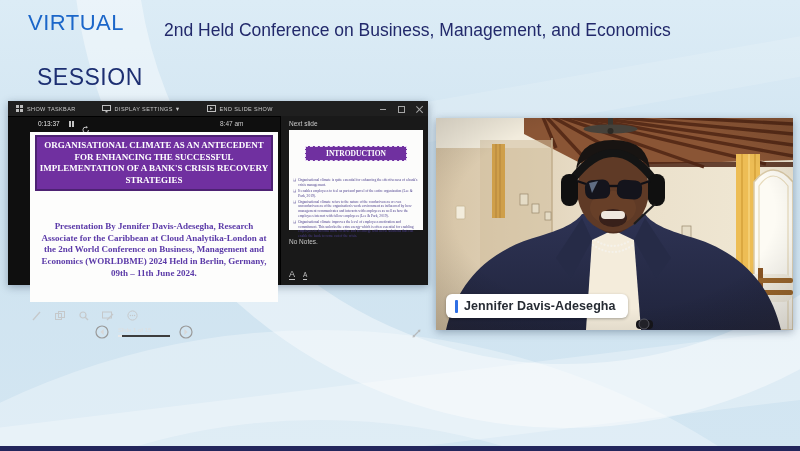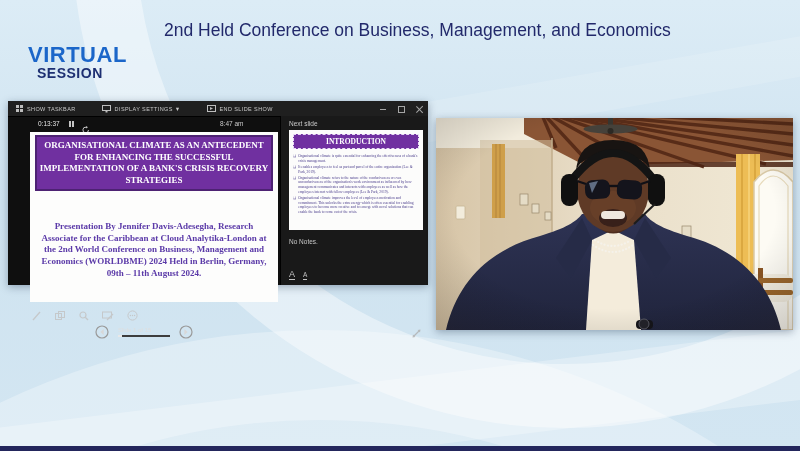--- a/index.html
+++ b/index.html
@@ -9,22 +9,22 @@
   
   .bg-arc{position:absolute;border-radius:50%;pointer-events:none;}
   .arc1{width:860px;height:860px;border:64px solid rgba(255,255,255,.42);right:-260px;top:-560px;}
   .arc2{width:1300px;height:1300px;border:90px solid rgba(255,255,255,.30);left:-420px;top:330px;}
   .streak{position:absolute;background:rgba(255,255,255,.28);pointer-events:none;}
   .s1{width:900px;height:70px;left:-60px;top:380px;transform:rotate(-7deg);}
   .s2{width:500px;height:40px;left:360px;top:70px;transform:rotate(-10deg);opacity:.5;}
 
   
   .logo{position:absolute;left:28px;top:12px;line-height:1.02;letter-spacing:.5px;}
-  .logo .l1{font-size:22px;font-weight:700;color:#1b66c9;margin-top:32px;}
-  .logo .l2{font-size:14px;font-weight:700;color:#1d2f72;margin-left:9px;}
+  .logo .l1{font-size:22px;font-weight:400;color:#1b66c9;}
+  .logo .l2{font-size:23px;font-weight:400;color:#1d2f72;margin-left:9px;margin-top:32px;}
   .conf-title{position:absolute;left:164px;top:20px;font-size:17.5px;color:#22296b;}
   .conf-title b{font-weight:400;}
 
   
   .ppt{position:absolute;left:8px;top:101px;width:420px;height:184px;background:#0f0f0f;
        box-shadow:0 2px 8px rgba(20,40,70,.35);color:#cfcfcf;}
   .ppt-toolbar{position:absolute;left:0;top:0;right:0;height:15px;background:#1f1f1f;
        display:flex;align-items:center;gap:26px;padding-left:8px;border-bottom:1px solid #000;}
   .tb-btn{display:flex;align-items:center;gap:4px;font-size:5.5px;letter-spacing:.4px;color:#c9c9c9;cursor:default;}
   .win-ctrls{position:absolute;right:5px;top:0;height:15px;display:flex;align-items:center;gap:10px;}
@@ -52,21 +52,21 @@
   .nav{position:absolute;left:0;top:224px;width:272px;display:flex;justify-content:center;gap:9px;align-items:center;}
   .counter-wrap{display:flex;flex-direction:column;gap:2px;align-items:flex-start;}
   .counter{font-size:6px;color:#dedede;}
   .progress{width:52px;height:2px;background:#3d3d3d;}
   .progress i{display:block;width:8%;height:2px;background:#e8e8e8;}
   .resize-handle{position:absolute;left:404px;top:228px;opacity:.8;}
 
   .panel{position:absolute;left:272px;top:15px;right:0;bottom:0;background:#191919;border-left:1px solid #000;}
   .next-label{position:absolute;left:8px;top:4px;font-size:6.5px;color:#c9c9c9;}
   .preview{position:absolute;left:8px;top:14px;width:134px;height:100px;background:#fcfcfb;}
-  .preview-banner{margin:4px;background:#7030a0;border:1px dashed #e9dcf5;color:#fff;text-align:center;
+  .preview-banner{margin:16px;background:#7030a0;border:1px dashed #e9dcf5;color:#fff;text-align:center;
        font-family:"Liberation Serif",serif;font-weight:700;font-size:7.5px;padding:2px 0;}
   .bullets{padding:1px 4px;}
   .bullet{display:flex;gap:2px;font-family:"Liberation Serif",serif;font-size:3.6px;line-height:1.3;
        color:#4a3d8c;margin-bottom:1.5px;text-align:left;}
   .bullet .mk{flex:0 0 auto;font-size:3.6px;color:#4a3d8c;}
   .no-notes{position:absolute;left:8px;top:122px;font-size:6.5px;color:#c6c6c6;}
   .font-btns{position:absolute;left:8px;bottom:5px;display:flex;gap:8px;align-items:baseline;color:#c2c2c2;}
   .fa1{font-size:9px;border-bottom:1px solid #c2c2c2;line-height:1;}
   .fa2{font-size:6.5px;border-bottom:1px solid #c2c2c2;line-height:1;}
 
@@ -141,21 +141,21 @@
     <div class="restart-btn">
       <svg width="8" height="8" viewBox="0 0 8 8">
           <path d="M6.5,4 A2.8,2.8 0 1 1 4,1.2" fill="none" stroke="#c4c4c4" stroke-width="1"></path>
           <polygon points="4,0 6,1.2 4,2.6" fill="#c4c4c4"></polygon>
         </svg>
     </div>
     <div class="clock">8:47 am</div>
 
     <div class="slide">
       <div class="slide-banner">ORGANISATIONAL CLIMATE AS AN ANTECEDENT FOR ENHANCING THE SUCCESSFUL IMPLEMENTATION OF A BANK'S CRISIS RECOVERY STRATEGIES</div>
-      <div class="slide-body">Presentation By Jennifer Davis-Adesegha, Research Associate for the Caribbean at Cloud Analytika-London at the 2nd World Conference on Business, Management and Economics (WORLDBME) 2024 Held in Berlin, Germany, 09th – 11th August 2024.</div>
+      <div class="slide-body">Presentation By Jennifer Davis-Adesegha, Research Associate for the Caribbean at Cloud Analytika-London at the 2nd World Conference on Business, Management and Economics (WORLDBME) 2024 Held in Berlin, Germany, 09th – 11th June 2024.</div>
     </div>
 
     <div class="tools">
       <div class="tool">
         <svg width="10" height="10" viewBox="0 0 10 10">
             <line x1="1" y1="9" x2="8" y2="1" stroke="#c4c4c4" stroke-width="1.4"></line>
           </svg>
       </div>
       <div class="tool">
         <svg width="11" height="10" viewBox="0 0 11 10">
@@ -336,16 +336,20 @@
         <line x1="219" y1="86" x2="198" y2="106" stroke="#1c1c1c" stroke-width="2"></line>
         <g fill="none" stroke="#f5f2ea" stroke-linecap="round">
           <path d="M159,122 Q177,134 195,122" stroke-width="2.2" stroke-dasharray="0.1 3.4"></path>
           <path d="M157,127 Q177,141 197,127" stroke-width="2.2" stroke-dasharray="0.1 3.4"></path>
         </g>
         <rect x="200" y="202" width="17" height="9" rx="4" fill="#15151a"></rect>
         <circle cx="208" cy="206" r="5" fill="#23232a" stroke="#5a5a64" stroke-width="1"></circle>
       </g>
       <rect x="0" y="0" width="357" height="212" fill="url(#vig)"></rect>
     </svg>
+    <div class="name-tag">
+      <div class="name-bar"></div>
+      <div class="name-text">Jennifer Davis-Adesegha</div>
+    </div>
   </div>
 
   <div class="bottom-bar"></div>
 </div>
 
 </body></html>

